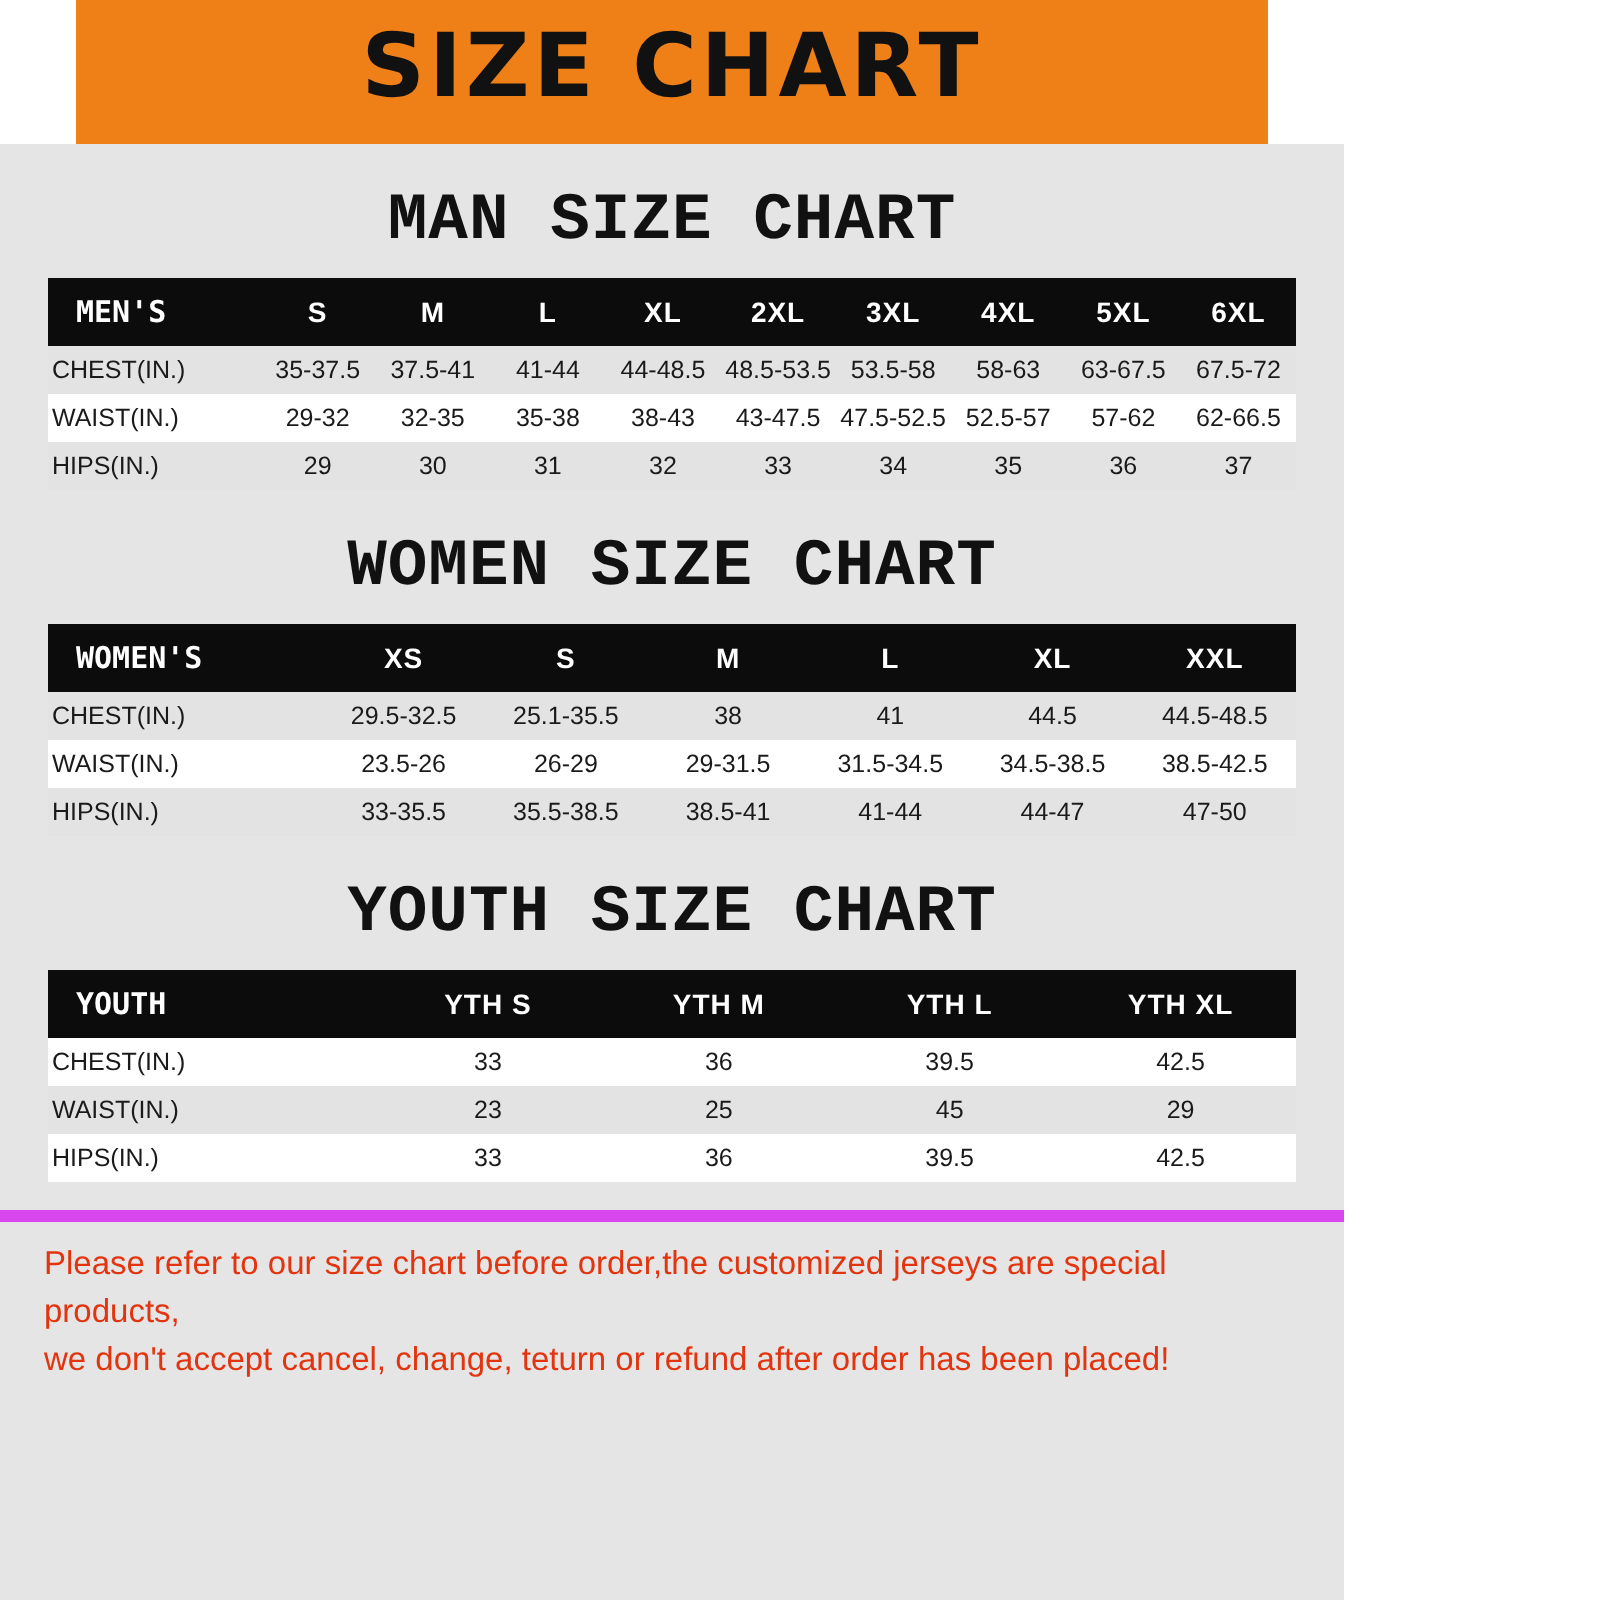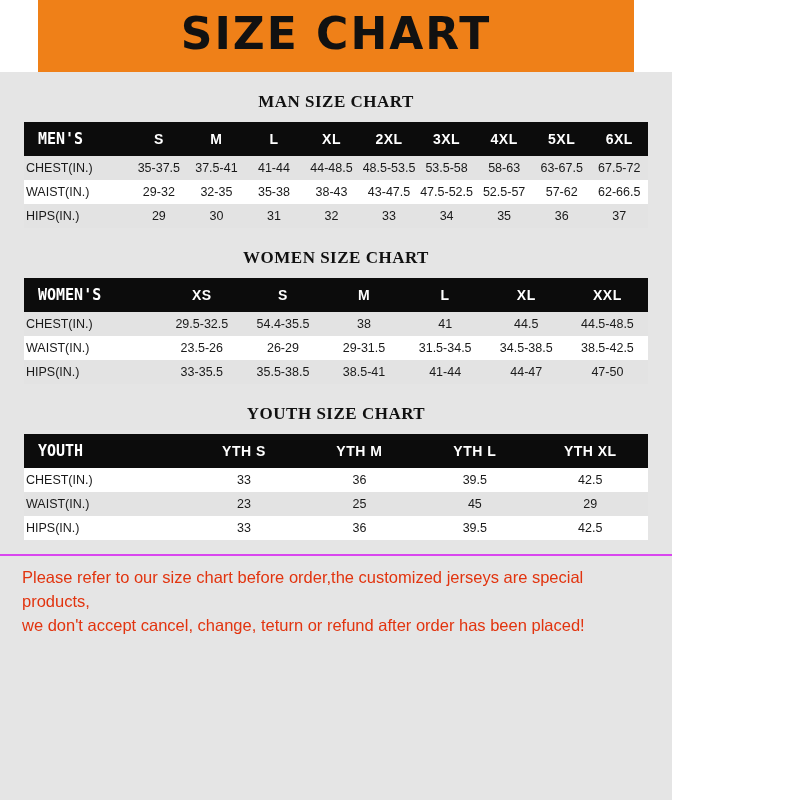--- a/index.html
+++ b/index.html
@@ -49,23 +49,23 @@
     z-index: 2;
     line-height: 1;
     padding-bottom: 4px;
   }
 
   .section {
     padding: 0 24px;
   }
   .section-title {
     text-align: center;
-    font-family: Liberation Serif, serif;
+    font-family: Liberation Mono, monospace;
     font-weight: bold;
-    font-size: 17px;
+    font-size: 33px;
     color: #111111;
     letter-spacing: 0.5px;
     margin: 20px 0 10px 0;
   }
   table.size-table {
     width: 100%;
     border-collapse: collapse;
     table-layout: fixed;
   }
   table.size-table th,
@@ -104,21 +104,21 @@
   }
 
   
   .men-table col.c0 { width: 17%; }
   .women-table col.c0 { width: 22%; }
   .youth-table col.c0 { width: 26%; }
 
   .footer-note {
     margin-top: 14px;
     padding: 10px 24px 0 22px;
-    border-top: 2px solid #d946ef;
+    border-top: 6px solid #d946ef;
     color: #e2340f;
     font-size: 16.5px;
     line-height: 1.45;
     font-family: "Liberation Sans", sans-serif;
   }
 </style>
 </head>
 <body>
 
 <div class="page">
@@ -219,21 +219,21 @@
           <th>M</th>
           <th>L</th>
           <th>XL</th>
           <th>XXL</th>
         </tr>
       </thead>
       <tbody>
         <tr class="row-light">
           <td class="label-cell">CHEST(IN.)</td>
           <td>29.5-32.5</td>
-          <td>54.4-35.5</td>
+          <td>25.1-35.5</td>
           <td>38</td>
           <td>41</td>
           <td>44.5</td>
           <td>44.5-48.5</td>
         </tr>
         <tr class="row-white">
           <td class="label-cell">WAIST(IN.)</td>
           <td>23.5-26</td>
           <td>26-29</td>
           <td>29-31.5</td>

